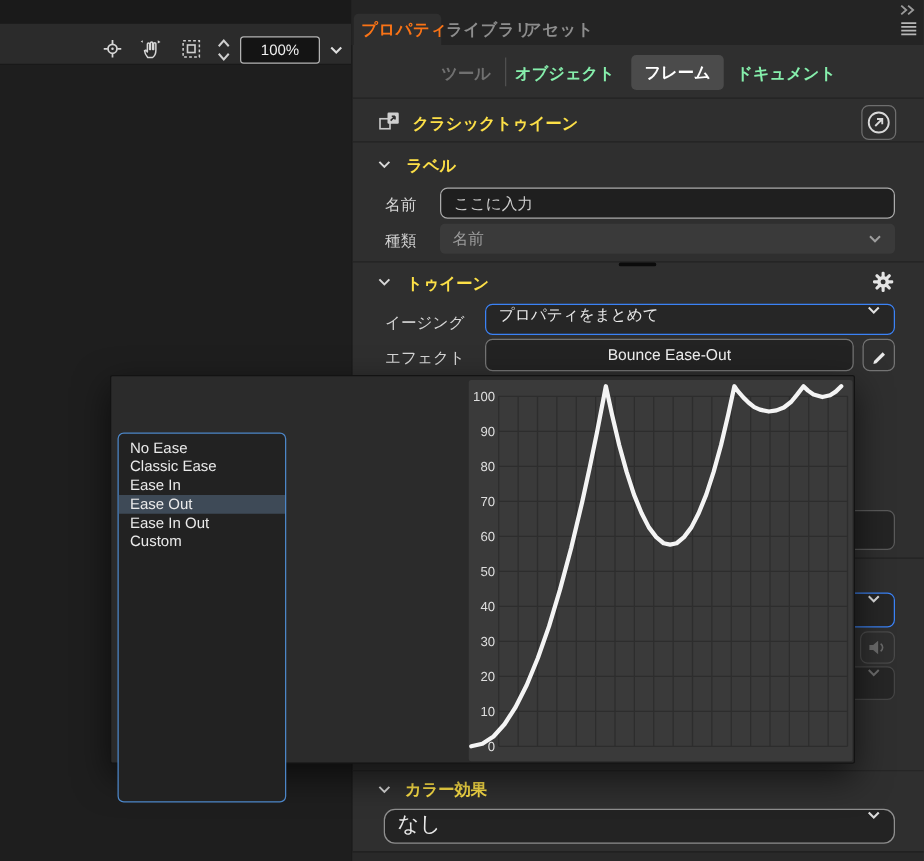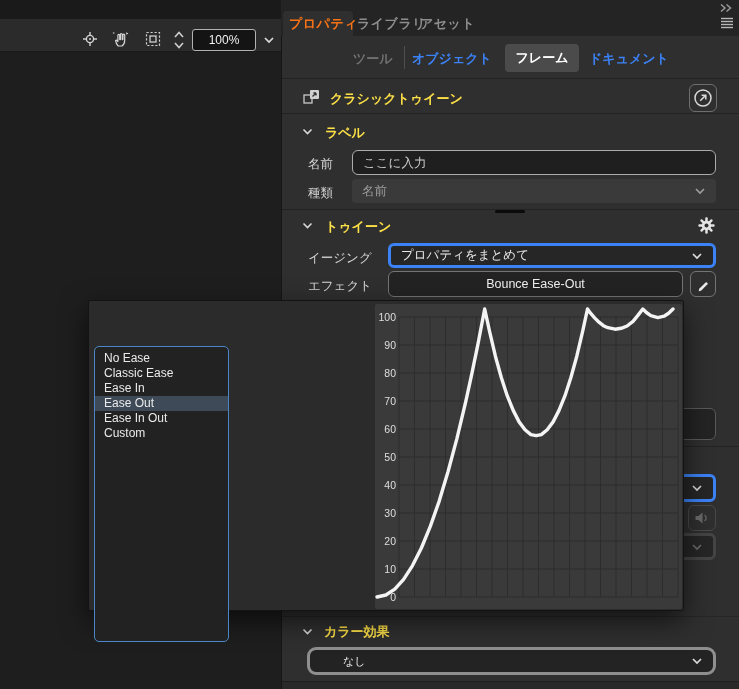--- a/index.html
+++ b/index.html
@@ -23,40 +23,40 @@
     color:#f0f0f0; font-size:12px; text-align:center; outline:none;
   }
 
   
   .panel { left:281px; top:0; width:458px; height:689px; background:#2f2f2f; border-left:1px solid #161616; }
   .tabbar { left:281px; top:0; width:458px; height:36px; background:#242424; }
   .tab-active-bg { background:#2f2f2f; border-radius:4px 4px 0 0; }
   .tab-label { font-size:13px; letter-spacing:.5px; white-space:nowrap; cursor:pointer; }
   .tab-on { color:#f97316; font-weight:bold; }
   .tab-off { color:#8d8d8d; font-weight:bold; }
-  .subtab { font-size:13px; font-weight:bold; color:#3b82f6; white-space:nowrap; cursor:pointer; }
+  .subtab { font-size:13px; font-weight:bold; color:#86efac; white-space:nowrap; cursor:pointer; }
   .subtab.disabled { color:#707070; cursor:default; }
   .frame-pill { background:#4b4b4b; border-radius:4px; display:flex; align-items:center; justify-content:center;
                 font-size:13px; font-weight:bold; color:#ffffff; cursor:pointer; }
   .hdivider { background:#232323; height:1px; }
   .sec-title { font-size:13px; font-weight:bold; color:#fde047; white-space:nowrap; }
   .row-label { font-size:12.5px; color:#d6d6d6; white-space:nowrap; }
   .chev { flex:none; }
 
   .name-input {
     width:100%; height:100%; background:#1f1f1f; border:1px solid #ababab; border-radius:6px;
     color:#e0e0e0; font-size:12.5px; padding:0 10px; outline:none;
     font-family:"Liberation Sans","DejaVu Sans",sans-serif;
   }
   .name-input::placeholder { color:#cdcdcd; opacity:1; }
 
   .dd-filled { background:#3a3a3a; border-radius:4px; display:flex; align-items:center;
                padding:0 10px; cursor:pointer; }
   .dd-filled .dd-text { color:#9d9d9d; font-size:12.5px; flex:1; }
-  .dd-outline { background:#262626; border:3px solid #3b82f6; border-radius:6px; display:flex; align-items:center;
+  .dd-outline { background:#262626; border:1px solid #3b82f6; border-radius:6px; display:flex; align-items:flex-start;
                 padding:0 10px; cursor:pointer; }
   .dd-outline .dd-text { color:#e9e9e9; font-size:12.5px; flex:1; }
   .btn-outline { background:#232323; border:1px solid #747474; border-radius:6px; display:flex; align-items:center;
                  justify-content:center; cursor:pointer; }
   .btn-outline .btn-text { color:#f0f0f0; font-size:12.5px; }
   .sq-btn { background:transparent; border:1px solid #6e6e6e; border-radius:6px; display:flex;
             align-items:center; justify-content:center; cursor:pointer; }
   .drag-handle { background:#0b0b0b; border-radius:2px; cursor:row-resize; }
 
   
@@ -255,21 +255,21 @@
 </div>
 
 <div class="abs hdivider" style="left:282px;top:616px;width:457px;background:#262626;"></div>
 <div class="abs" style="left:302px;top:628px;">
   <svg width="11" height="7" viewBox="0 0 11 7">
     <polyline points="1.5,1.5 5.5,5.5 9.5,1.5" fill="none" stroke="#d8d8d8" stroke-width="1.6"></polyline>
   </svg>
 </div>
 <div class="abs sec-title" style="left:324px;top:623px;">カラー効果</div>
 <div class="abs dd-outline" style="left:307px;top:647px;width:409px;height:28px;border-color:#8f8f8f;border-radius:9px;background:#232323;">
-  <span class="dd-text" style="font-size:11px;margin-left:23px;">なし</span>
+  <span class="dd-text" style="font-size:17px;">なし</span>
   <svg class="chev" width="12" height="8" viewBox="0 0 12 8">
     <polyline points="2,2 6,6 10,2" fill="none" stroke="#dadada" stroke-width="1.7"></polyline>
   </svg>
 </div>
 <div class="abs" style="left:282px;top:681px;width:457px;height:8px;background:#292929;border-top:1px solid #1f1f1f;"></div>
 
 <div class="abs popup">
 
   <div class="ease-list focused" style="left: 5px; top: 5px; width: 135px; height: 296px; border-color: rgb(76, 134, 200);">
     <div style="height:4px;"></div>

